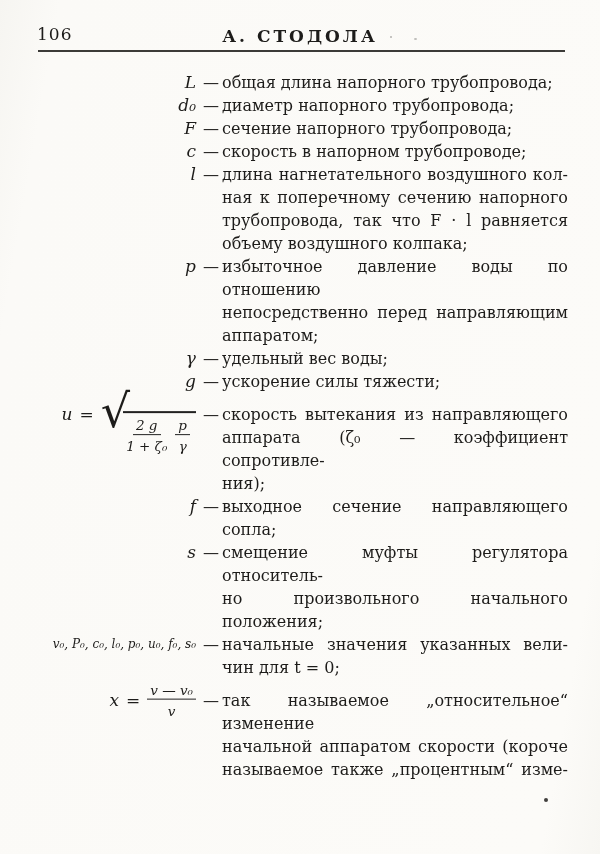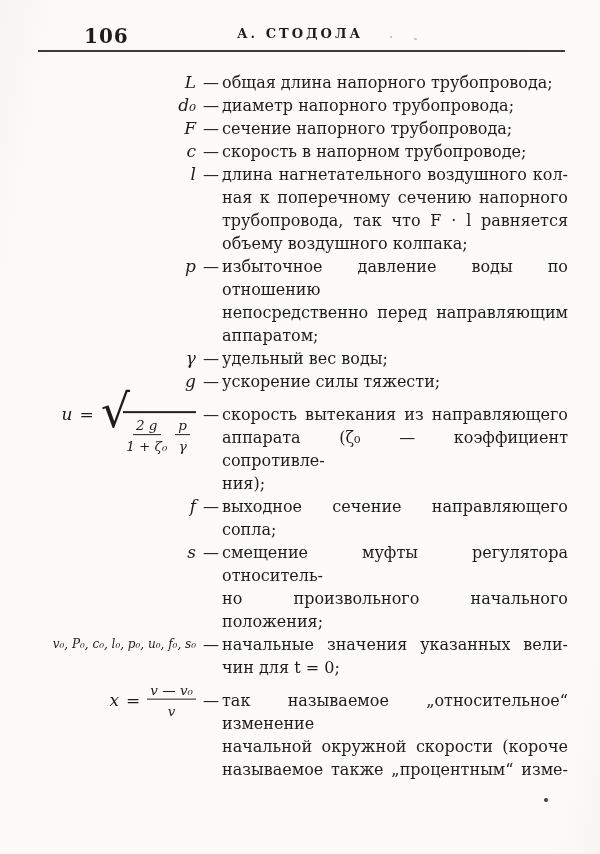--- a/index.html
+++ b/index.html
@@ -3,23 +3,23 @@
 <meta charset="utf-8">
 <style>
   html,body { margin:0; padding:0; background:#e9e7e2; }
   .page {
     position:relative; width:600px; height:854px; margin:0 auto;
     background:linear-gradient(100deg,#f6f5f1 0%, #fbfaf7 8%, #fcfbf8 92%, #f7f6f2 100%);
     font-family:"DejaVu Serif","Liberation Serif",serif;
     color:#1d1c1a; overflow:hidden;
   }
   .header { position:absolute; top:22px; left:37px; right:37px; height:26px; }
-  .page-number { position:absolute; left:0; top:2px; font-size:20px; font-weight:bold; letter-spacing:1px;margin-left:47px; }
+  .page-number { position:absolute; left:0; top:2px; font-size:17px; font-weight:normal; letter-spacing:1px; }
   .running-title { position:absolute; left:0; right:0; top:4px; text-align:center;
-    font-size:13px; font-weight:bold; letter-spacing:3px; }
+    font-size:17px; font-weight:bold; letter-spacing:3px; }
   .header-rule { position:absolute; top:50px; left:38px; width:527px; height:0;
     border-top:2px solid #3c3b38; }
   .body { position:absolute; top:71px; left:0; width:600px; }
 
   .def { display:flex; align-items:flex-start; }
   .sym { flex:none; width:200px; position:relative; height:23px; }
   .sym-inner { position:absolute; right:4px; top:0; white-space:nowrap;
     font-style:italic; font-size:17px; line-height:23px; }
   .sym-small .sym-inner { font-size:12px; letter-spacing:0; }
   .dash { flex:none; width:22px; text-align:center; line-height:23px; font-size:16px; }
@@ -213,21 +213,21 @@
           <span class="eq">=</span>
           <span class="frac">
             <span class="num">v — v₀</span>
             <span class="den">v</span>
           </span>
         </span>
       </div>
       <div class="dash">—</div>
       <div class="txt">
         <div class="line">так называемое „относительное“ изменение</div>
-        <div class="line">начальной окружной скорости (короче</div>
+        <div class="line">начальной аппаратом скорости (короче</div>
         <div class="line">называемое также „процентным“ изме-</div>
 
       </div>
     </div>
 
   </div>
 
   <div class="speck speck-a"></div>
   <div class="speck speck-b"></div>
   <div class="speck speck-c"></div>

